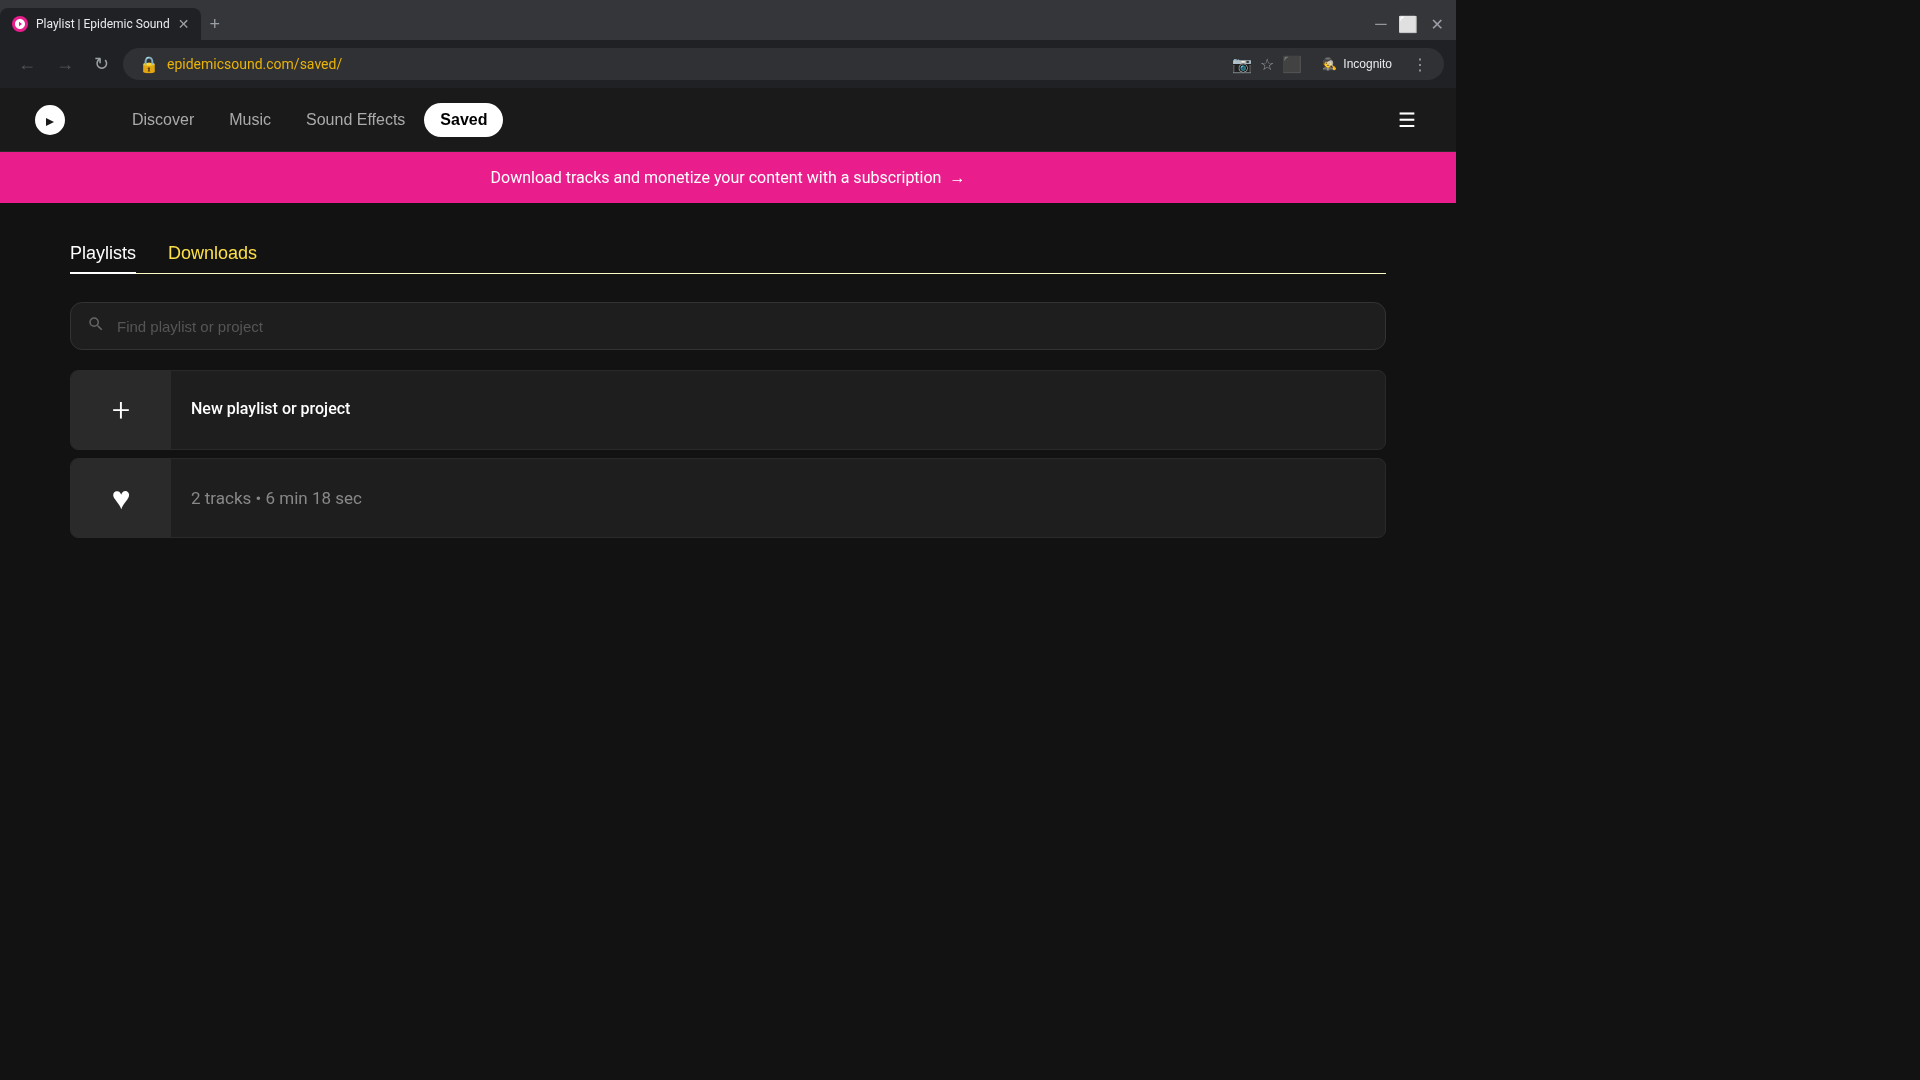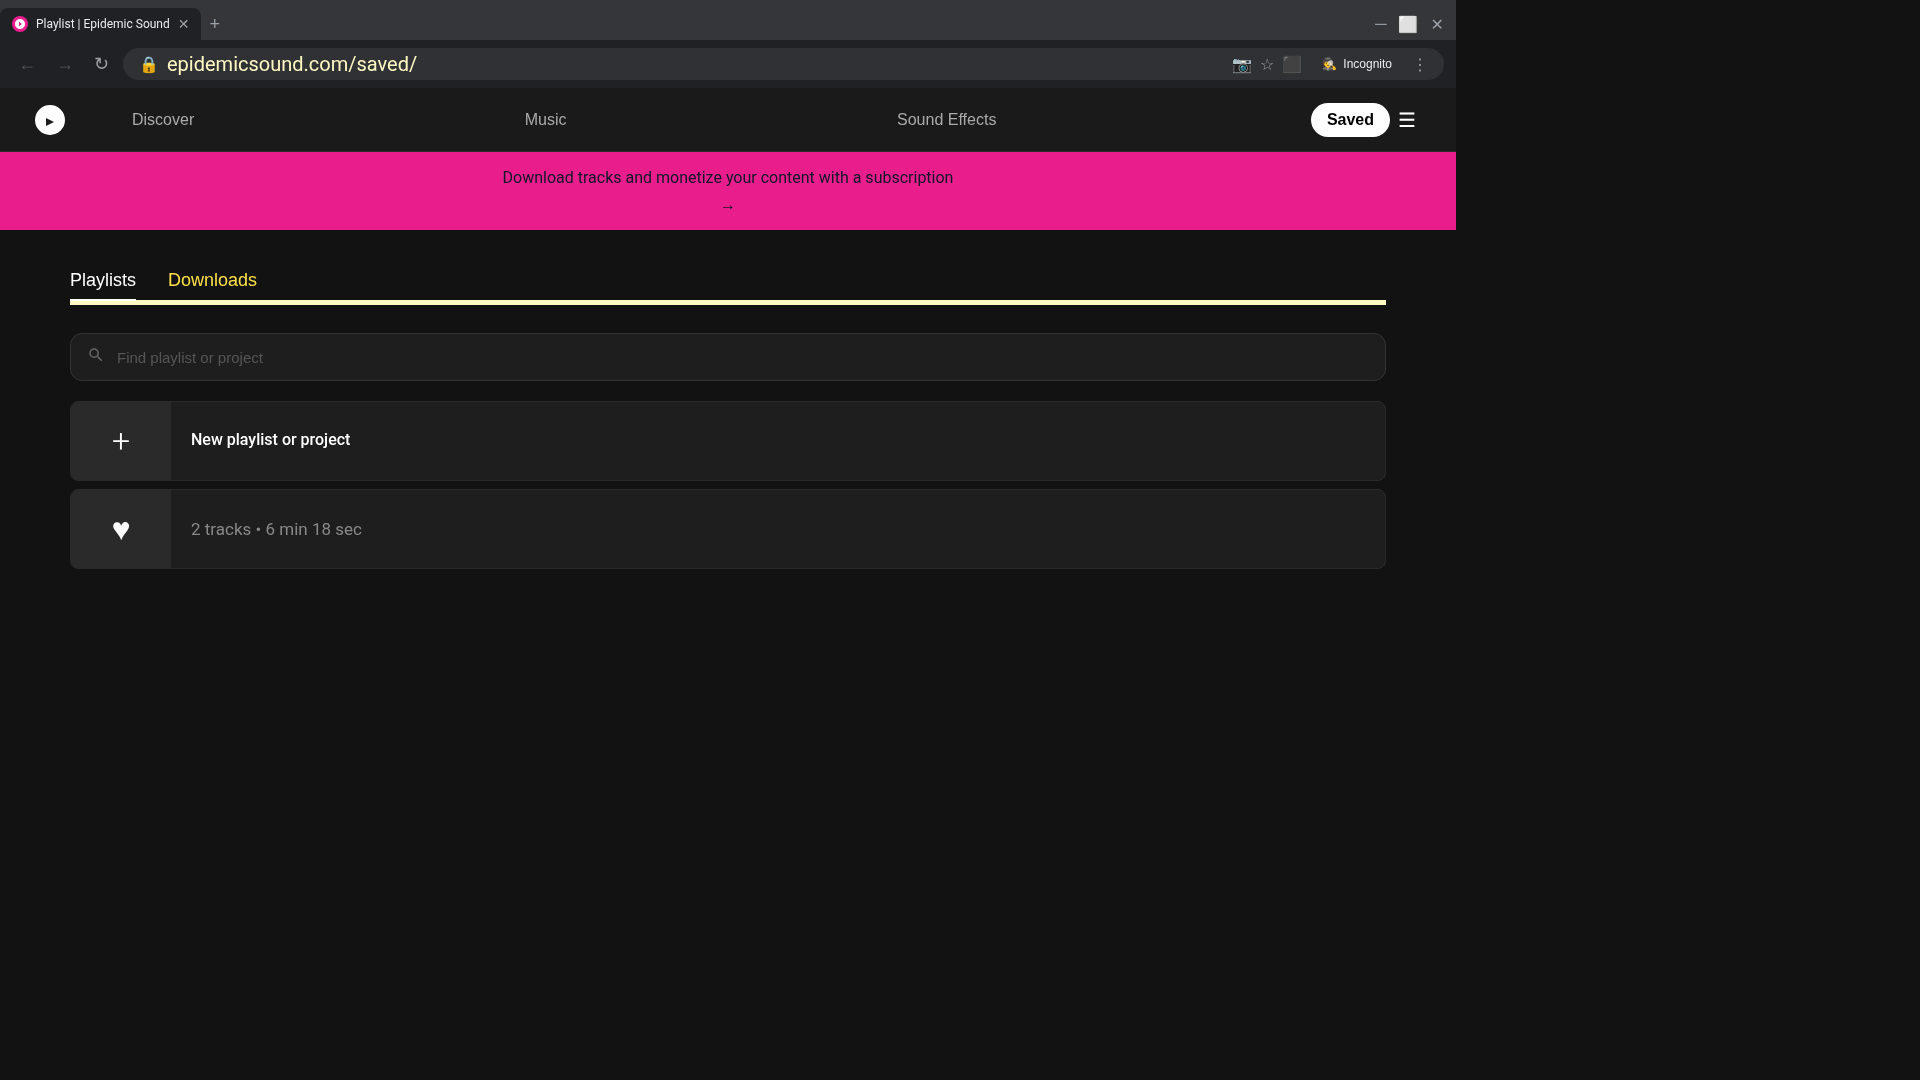--- a/index.html
+++ b/index.html
@@ -13,46 +13,46 @@
     .tab-title { font-size: 12px; color: #e8eaed; white-space: nowrap; overflow: hidden; text-overflow: ellipsis; flex: 1; }
     .tab-close { font-size: 14px; color: #9aa0a6; cursor: pointer; flex-shrink: 0; }
     .tab-add { background: none; border: none; color: #9aa0a6; font-size: 18px; cursor: pointer; padding: 0 8px; }
     .tab-right-controls { margin-left: auto; display: flex; align-items: center; gap: 4px; padding-right: 8px; }
     .tab-control-btn { background: none; border: none; color: #9aa0a6; font-size: 16px; cursor: pointer; padding: 4px; }
 
     .address-bar-row { display: flex; align-items: center; padding: 6px 12px; gap: 8px; background: #202124; height: 48px; }
     .nav-btn { background: none; border: none; color: #9aa0a6; font-size: 18px; cursor: pointer; padding: 4px 6px; }
     .nav-btn.disabled { opacity: 0.4; }
     .address-bar { flex: 1; background: #303134; border: none; border-radius: 20px; padding: 6px 16px; color: #e8eaed; font-size: 14px; display: flex; align-items: center; gap: 8px; height: 32px; }
-    .address-text { font-size: 20px; color: #fef9c3; }
+    .address-text { font-size: 14px; color: #eab308; }
     .address-bar-right { display: flex; align-items: center; gap: 8px; margin-left: auto; }
     .address-icon { color: #9aa0a6; font-size: 16px; cursor: pointer; }
     .incognito-btn { background: #303134; border: none; border-radius: 16px; color: #e8eaed; font-size: 12px; padding: 4px 12px; cursor: pointer; display: flex; align-items: center; gap: 6px; }
 
     
     .app { background: #121212; height: calc(819px - 88px); display: flex; flex-direction: column; }
 
     
     .app-header { background: #1a1a1a; display: flex; align-items: center; padding: 0 32px; height: 64px; border-bottom: 1px solid #2a2a2a; }
     .logo { display: flex; align-items: center; margin-right: 48px; }
     .logo-icon { width: 36px; height: 36px; }
-    .nav-links { display: flex; align-items: center; gap: 3px; flex: 1; justify-content: space-between; }
+    .nav-links { display: flex; align-items: center; gap: 3px; flex: 1; justify-content: flex-start; }
     .nav-link { background: none; border: none; color: #aaa; font-size: 16px; padding: 8px 16px; cursor: pointer; border-radius: 4px; }
     .nav-link.active { background: #fff; color: #000; border-radius: 20px; font-weight: 700; }
     .header-right { margin-left: auto; }
     .menu-btn { background: none; border: none; color: #fff; font-size: 20px; cursor: pointer; padding: 8px; }
 
     
-    .promo-banner { background: #e91e8c; padding: 16px; text-align: center; font-size: 16px; color: #0f172a; display: flex; align-items: center; justify-content: center; gap: 8px; cursor: pointer; flex-direction: column; }
+    .promo-banner { background: #e91e8c; padding: 16px; text-align: center; font-size: 16px; color: #ffffff; display: flex; align-items: center; justify-content: center; gap: 8px; cursor: pointer; }
 
     
     .main-content { padding: 32px 70px; flex: 1; }
 
     
-    .section-tabs { display: flex; gap: 0; margin-bottom: 28px; border-bottom: 5px solid #fef9c3; }
+    .section-tabs { display: flex; gap: 0; margin-bottom: 28px; border-bottom: 1px solid #fef9c3; }
     .section-tab { background: none; border: none; color: #fde047; font-size: 18px; padding: 8px 0; margin-right: 32px; cursor: pointer; border-bottom: 2px solid transparent; margin-bottom: -1px; }
     .section-tab.active { color: #fff; border-bottom: 2px solid #fff; }
 
     
     .search-container { background: #1e1e1e; border: 1px solid #333; border-radius: 12px; display: flex; align-items: center; padding: 12px 16px; gap: 12px; margin-bottom: 20px; }
     .search-icon { color: #666; font-size: 18px; }
     .search-input { background: none; border: none; color: #fff; font-size: 15px; flex: 1; outline: none; }
     .search-input::placeholder { color: #555; }
 
     

